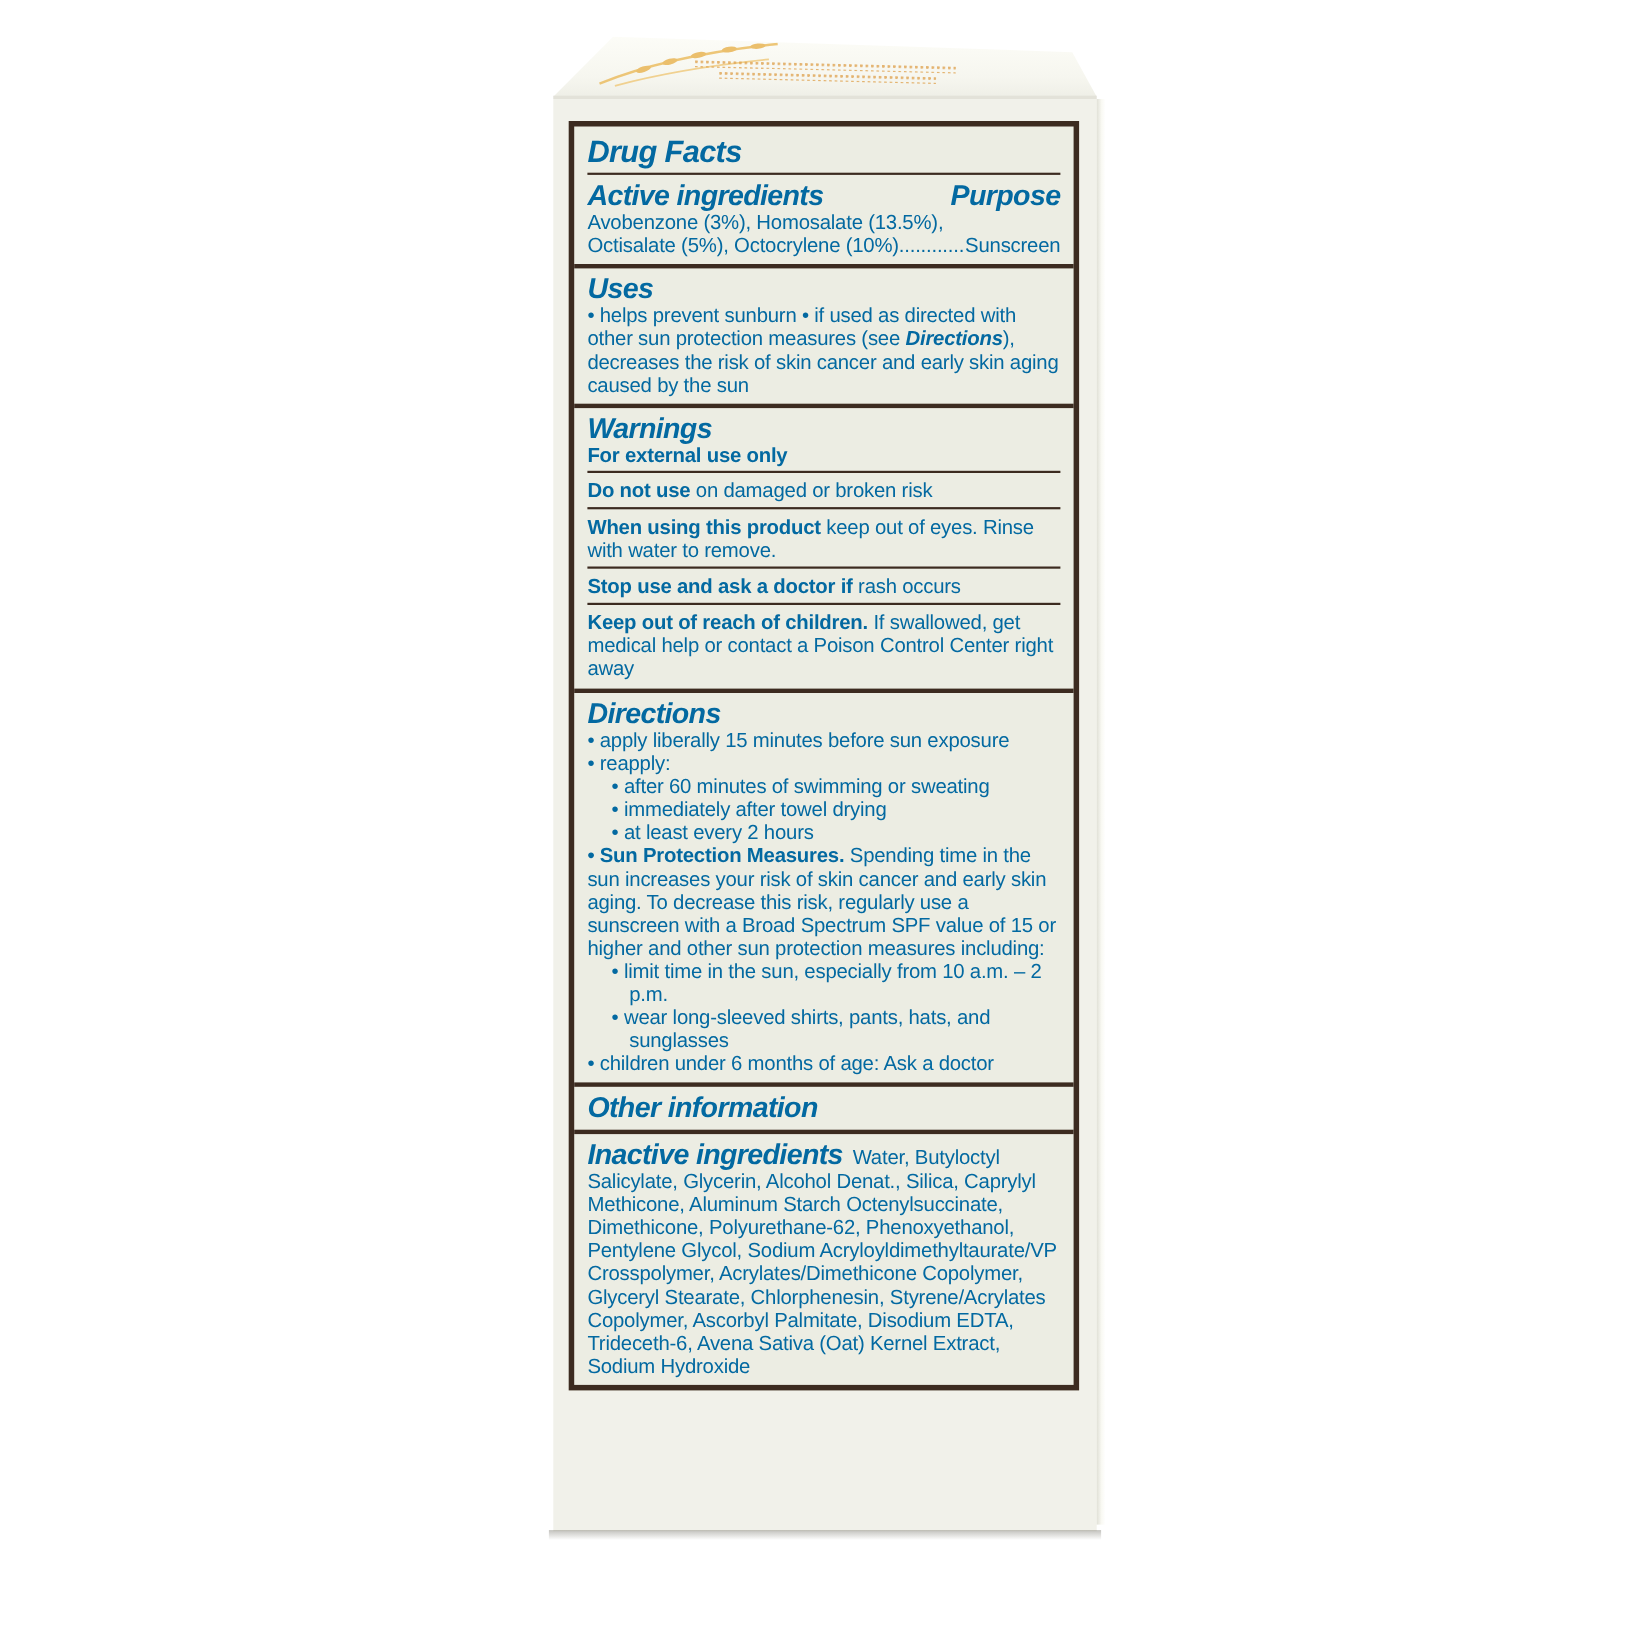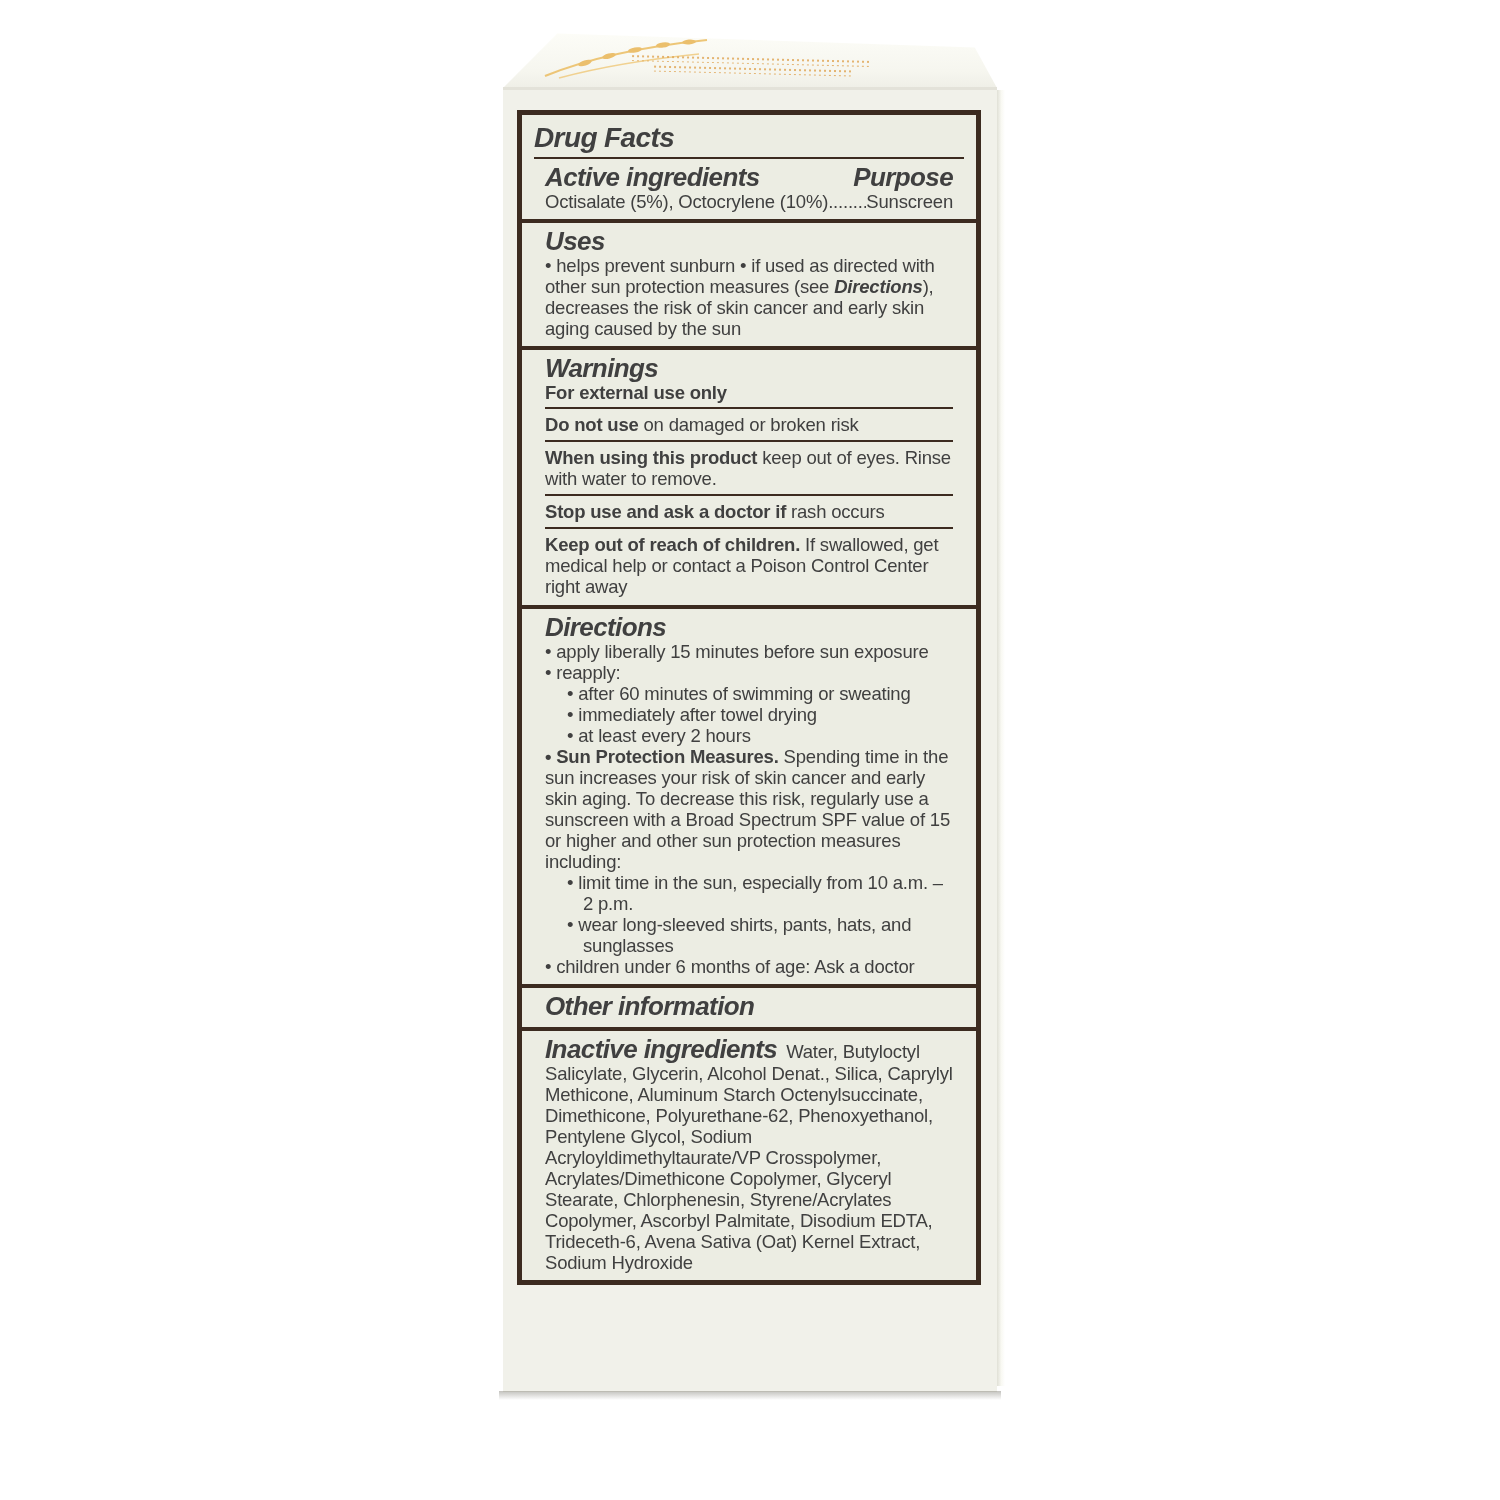--- a/index.html
+++ b/index.html
@@ -1,17 +1,17 @@
 <!DOCTYPE html>
 <html><head>
 <meta charset="utf-8">
 <style>
   html,body{margin:0;padding:0;background:#ffffff;}
   .stage{position:relative;width:1500px;height:1500px;background:#ffffff;overflow:hidden;
-         font-family:"Liberation Sans",sans-serif;color:#404040;}
+         font-family:"Liberation Sans",sans-serif;color:#0369a1;}
   .box{position:absolute;left:503px;top:30px;width:494px;height:1362px;}
   
   .box-top{position:absolute;left:0;top:0;width:100%;height:58px;
            background:linear-gradient(180deg,#fdfdf8 0%,#f6f6ef 70%,#efefe7 100%);
            clip-path:polygon(11% 6%,95.5% 30%,100% 100%,0% 100%);}
   .perf{position:absolute;height:7px;opacity:.8;
         background-image:radial-gradient(circle at 2px 2px,#dfa351 1.1px,rgba(0,0,0,0) 1.5px);
         background-size:5px 5px;transform:rotate(1.4deg);}
   .perf1{left:128px;top:27px;width:238px;}
   .perf2{left:150px;top:37px;width:198px;}
@@ -24,21 +24,21 @@
             background:linear-gradient(90deg,#e0e0d6,#f9f9f3 55%,#ffffff);}
   .box-shadow{position:absolute;left:-4px;top:1361px;width:502px;height:9px;
               background:linear-gradient(180deg,rgba(96,94,82,.38),rgba(0,0,0,0));}
   
   .panel{position:absolute;left:14px;top:23px;width:464px;box-sizing:border-box;
          border:5px solid #3c2b20;background:#ecede3;
          font-size:18.5px;line-height:21px;letter-spacing:-0.2px;}
   .hdr{padding:8px 12px 4px;font-size:28px;line-height:30px;font-weight:bold;font-style:italic;
        letter-spacing:-0.6px;}
   .thin-rule{height:2px;background:#3c2b20;margin:0 12px;}
-  .sec{padding:4px 23px 7px;border-top:4px solid #3c2b20;}
+  .sec{padding:4px 12px 7px;border-top:4px solid #3c2b20;}
   .sec.first{border-top:none;}
   .h{font-size:26px;line-height:28px;font-weight:bold;font-style:italic;letter-spacing:-0.6px;}
   .h.inline{margin-right:4px;text-align:right;}
   .row{display:flex;justify-content:space-between;align-items:baseline;}
   p{margin:0;}
   .b{font-weight:bold;}
   .bi{font-weight:bold;font-style:italic;}
   .leader{display:flex;justify-content:space-between;}
   .leader .dots{flex:1;overflow:hidden;white-space:nowrap;}
   .wrule{height:2px;background:#3c2b20;margin:4px 0;}
@@ -71,20 +71,21 @@
       <div class="panel">
 
         <div class="hdr">Drug Facts</div>
         <div class="thin-rule"></div>
 
         <div class="sec first">
           <div class="row">
             <span class="h">Active ingredients</span>
             <span class="h">Purpose</span>
           </div>
+          <p>Avobenzone (3%), Homosalate (13.5%),</p>
           <p class="leader">
             <span>Octisalate (5%), Octocrylene (10%)</span>
             <span class="dots">......................................</span>
             <span>Sunscreen</span>
           </p>
         </div>
 
         <div class="sec">
           <div class="h">Uses</div>
           <p><span>• helps prevent sunburn • if used as directed with other sun protection measures (see </span><span class="bi">Directions</span><span>), decreases the risk of skin cancer and early skin aging caused by the sun</span></p>

